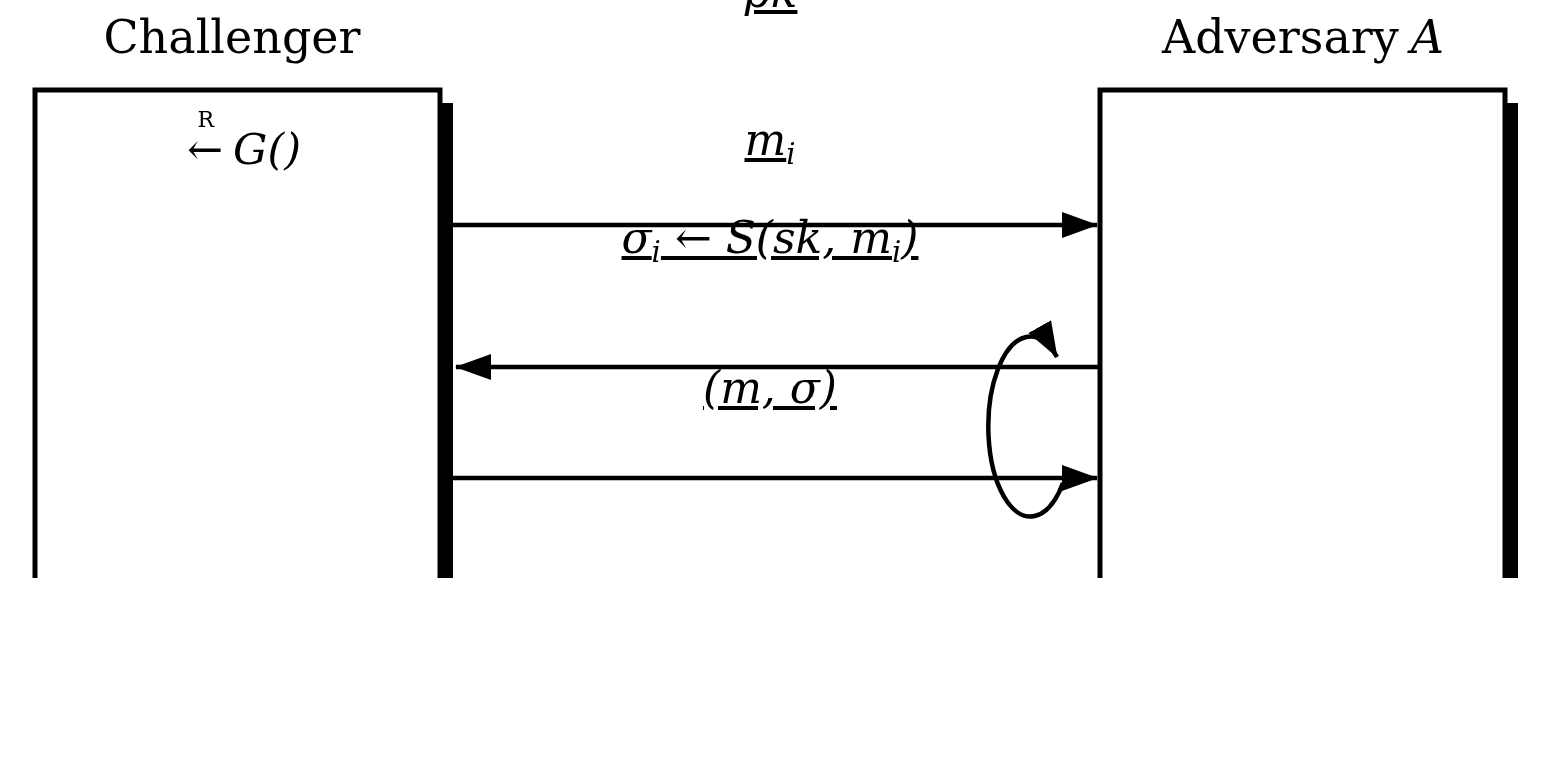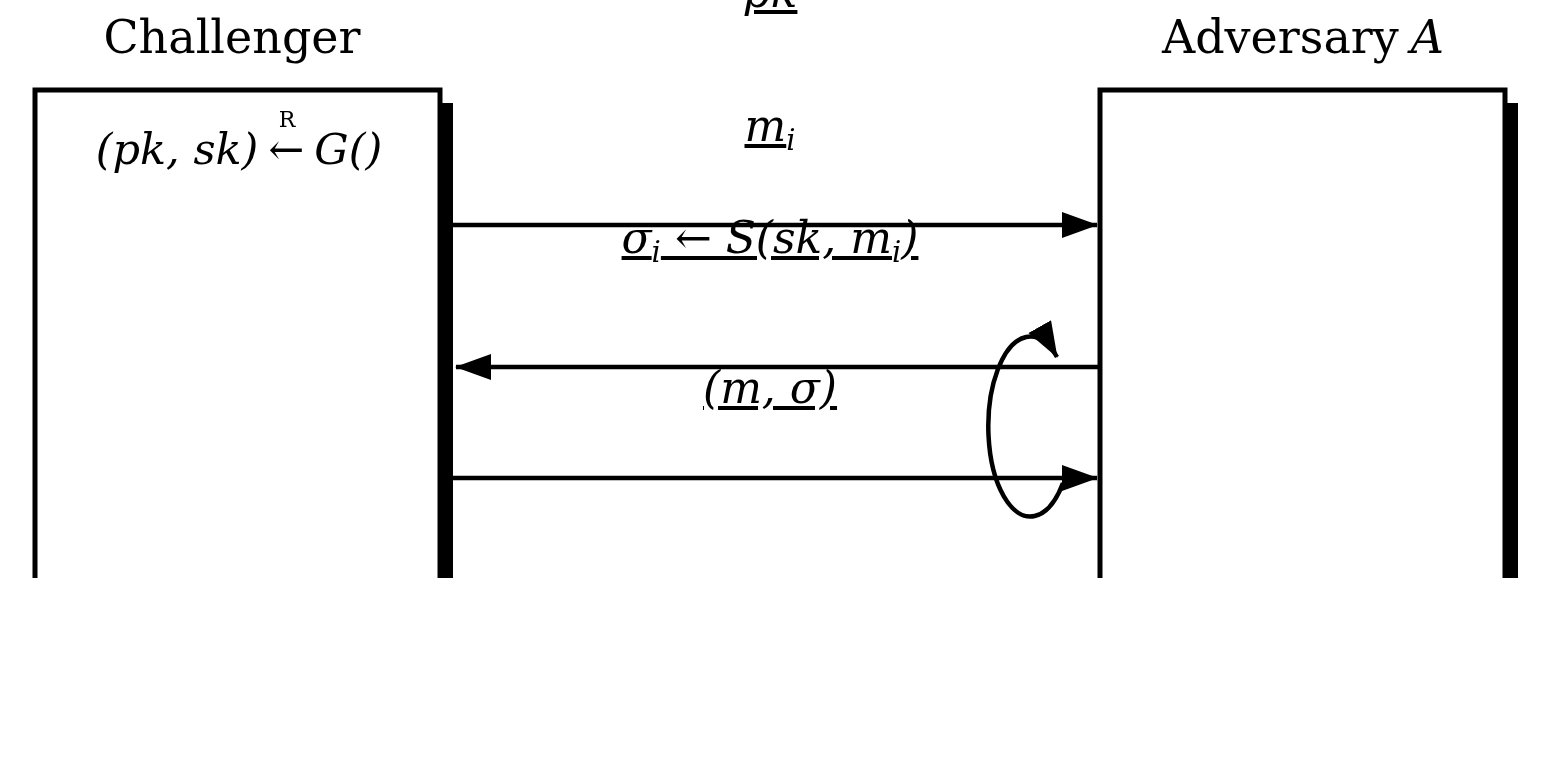--- a/index.html
+++ b/index.html
@@ -52,21 +52,21 @@
     left: 770px;
     transform: translateX(-50%);
     font-size: 44px;
     font-style: italic;
     line-height: 1.1;
     white-space: nowrap;
     text-decoration: underline;
   }
   .sx { font-size: 29px; vertical-align: -9px; font-style: italic; }
   .lbl-pk      { bottom: 562px; }
-  .lbl-mi      { bottom: 421px; }
+  .lbl-mi      { bottom: 407px; }
   .lbl-sigma   { bottom: 309px; }
   .lbl-forgery { bottom: 166px; }
 </style>
 </head>
 <body>
 
 <div class="stage">
 
   <svg width="1556" height="774" viewBox="0 0 1556 774">
     <defs>
@@ -89,21 +89,21 @@
     <path d="M 1063 483 A 42 90 0 1 1 1057 357" fill="none" stroke="#000000" stroke-width="4.5" marker-end="url(#ah)"></path>
   </svg>
 
   <div class="box-title" style="left:232px;">Challenger</div>
 
   <div class="box-title" style="left:1303px;text-align:center;">
     <span>Adversary</span><span class="adv-symbol">A</span>
   </div>
 
   <div class="keygen-formula">
-    <span>(pk, sk)</span><span class="rand-arrow"><span class="rand-r">R</span><span>←</span></span><span>G()</span>
+    <span class="rand-arrow"><span class="rand-r">R</span><span>←</span></span><span>G()</span>
   </div>
 
   <div class="arrow-label lbl-pk">
     <span>pk</span>
   </div>
 
   <div class="arrow-label lbl-mi">
     <span>m</span><span class="sx">i</span>
   </div>
 

